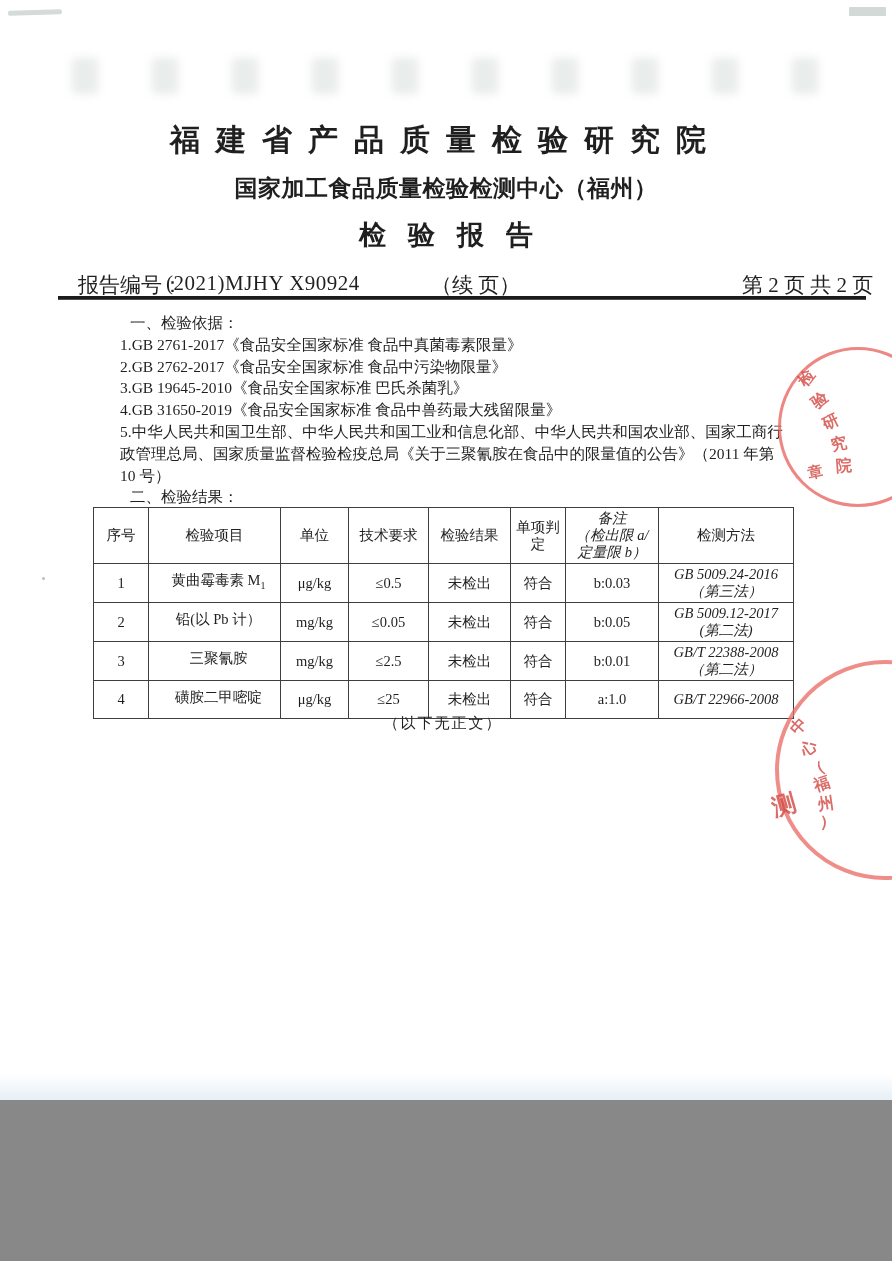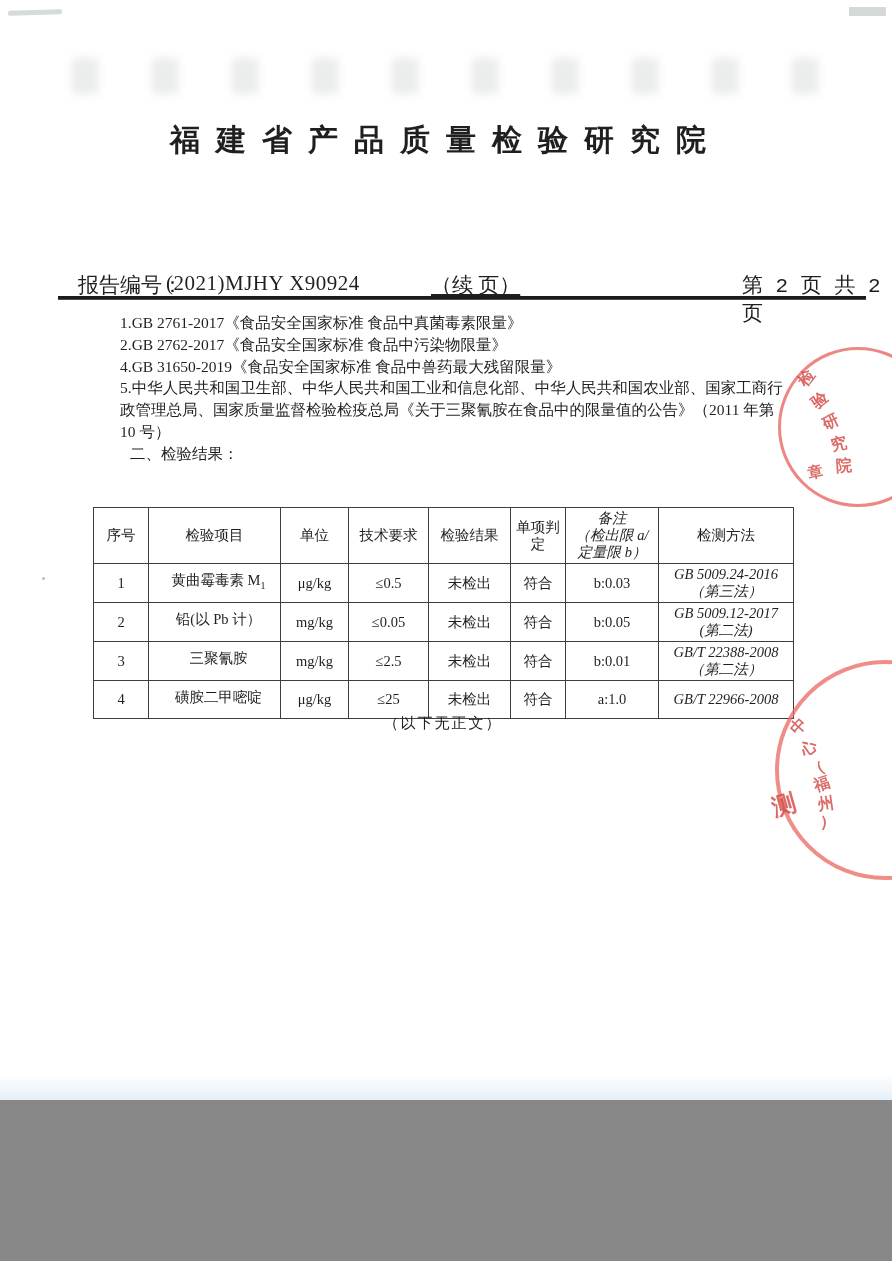--- a/index.html
+++ b/index.html
@@ -26,22 +26,22 @@
   .title1 { position:absolute; top:120px; left:0; right:0; text-align:center;
     font-size:30px; font-weight:700; letter-spacing:16px; }
   .title2 { position:absolute; top:173px; left:0; right:0; text-align:center;
     font-size:23px; font-weight:700; letter-spacing:0.5px; }
   .title3 { position:absolute; top:217px; left:0; right:0; text-align:center;
     font-size:27px; font-weight:700; letter-spacing:22px; text-indent:22px; }
 
   .report-line { position:absolute; top:271px; left:16px; right:0; height:22px; font-size:21px; }
   .report-label { position:absolute; left:62px; }
   .report-no { position:absolute; left:150px; letter-spacing:0.5px; }
-  .continuation { position:absolute; left:415px;text-decoration:underline; }
-  .pages { position:absolute; left:726px;font-family:Liberation Mono, monospace; }
+  .continuation { position:absolute; left:415px; }
+  .pages { position:absolute; left:726px; }
 
   .rule { position:absolute; top:296px; left:58px; right:26px; height:3px;
     border-top:3.5px solid #1b1b1b; border-bottom:1px solid #4e4e4e; }
 
   
   .body-text { position:absolute; top:312px; left:120px; width:670px;
     font-size:15.5px; line-height:21.8px; }
   .heading { padding-left:10px; }
 
   
@@ -86,33 +86,37 @@
 <body>
 
 <div class="page">
 
   <div class="mark-tl"></div>
   <div class="mark-tr"></div>
   <div class="ghost-band"></div>
   <div class="dot-artifact"></div>
 
   <div class="title1">福建省产品质量检验研究院</div>
+  <div class="title2">国家加工食品质量检验检测中心（福州）</div>
+  <div class="title3">检验报告</div>
 
   <div class="report-line">
     <span class="report-label">报告编号：</span>
     <span class="report-no">(2021)MJHY X90924</span>
     <span class="continuation">（续 页）</span>
     <span class="pages">第 2 页  共 2 页</span>
   </div>
 
   <div class="rule"></div>
 
   <div class="body-text">
+    <div class="heading">一、检验依据：</div>
     <div>1.GB 2761-2017《食品安全国家标准 食品中真菌毒素限量》</div>
     <div>2.GB 2762-2017《食品安全国家标准 食品中污染物限量》</div>
+    <div>3.GB 19645-2010《食品安全国家标准 巴氏杀菌乳》</div>
     <div>4.GB 31650-2019《食品安全国家标准 食品中兽药最大残留限量》</div>
     <div>5.中华人民共和国卫生部、中华人民共和国工业和信息化部、中华人民共和国农业部、国家工商行政管理总局、国家质量监督检验检疫总局《关于三聚氰胺在食品中的限量值的公告》（2011 年第 10 号）</div>
     <div class="heading">二、检验结果：</div>
   </div>
 
   <table class="results-table">
     <colgroup>
       <col style="width:55px">
         <col style="width:132px">
         <col style="width:68px">

